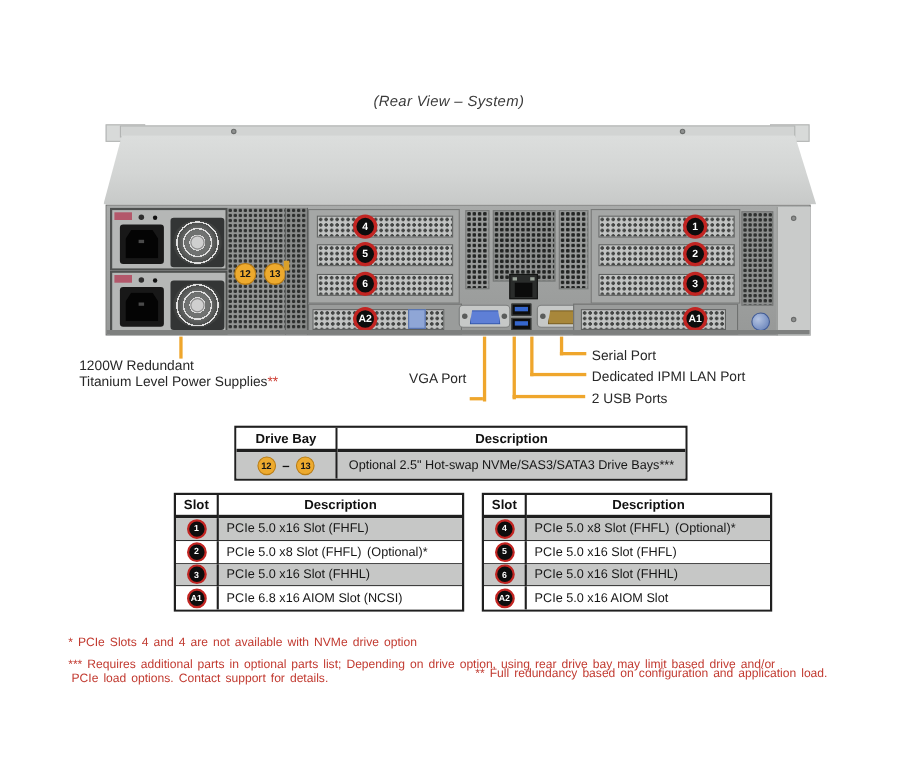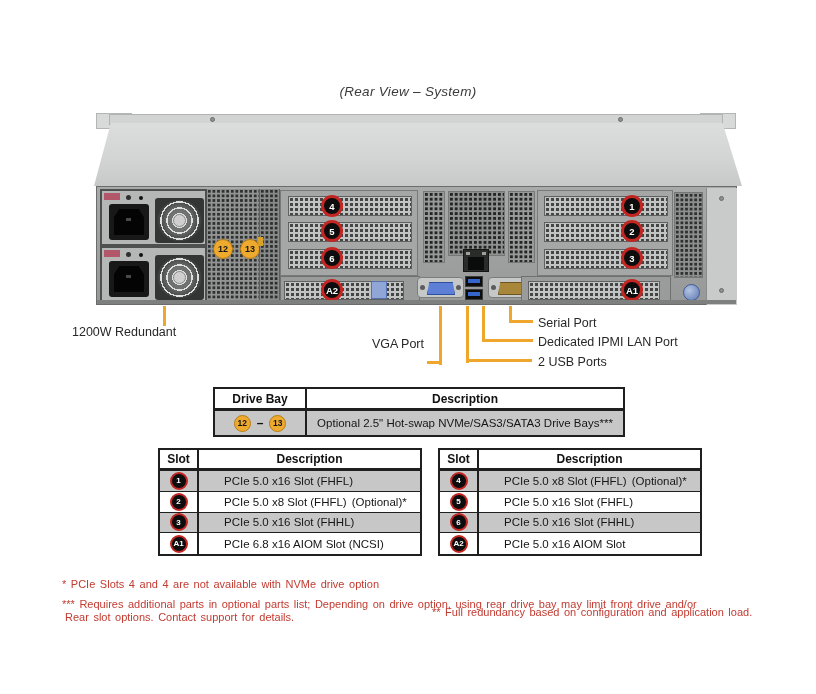--- a/index.html
+++ b/index.html
@@ -91,21 +91,21 @@
   .tbl { position:absolute; display:grid; border:2px solid #1f1f1f; background:#fff; }
   .cell { display:flex; align-items:center; overflow:hidden; }
   .cell.center { justify-content:center; }
   .cell.hdr { background:#fff; font-weight:bold; font-size:12px; color:#111;
     border-bottom:3px solid #1f1f1f; justify-content:center; }
   .cell.colsep { border-right:2px solid #1f1f1f; }
   .cell.rowsep { border-bottom:1.5px solid #1f1f1f; }
   .cell.gray { background:#c6c7c6; }
   .cell.white { background:#fff; }
   .desc-text { font-size:11.5px; color:#161616; }
-  .desc-pad { padding-left:25px; }
+  .desc-pad { padding-left:7px; }
   .desc-pad .red { margin-left:5px; }
   .bay-dash { font-weight:bold; font-size:12px; color:#111; margin:0 6px; }
 
   
   .fn { position:absolute; font-size:11px; color:#c23b31; word-spacing:1.5px; white-space:nowrap; }
 </style>
 </head>
 <body>
 
 <div class="scene">
@@ -233,20 +233,21 @@
   <div class="cline" style="left:427px; top:361px; width:12px; height:3px;"></div>
   <div class="cline" style="left:466px; top:306px; width:3px; height:57px;"></div>
   <div class="cline" style="left:466px; top:359px; width:66px; height:3px;"></div>
   <div class="cline" style="left:482px; top:306px; width:3px; height:36px;"></div>
   <div class="cline" style="left:482px; top:339px; width:51px; height:3px;"></div>
   <div class="cline" style="left:509px; top:306px; width:3px; height:17px;"></div>
   <div class="cline" style="left:509px; top:320px; width:24px; height:3px;"></div>
 
   <div class="lbl" style="left:60px; top:325px; line-height:15px;margin-left:12px;">
     <div>1200W Redundant</div>
+    <div><span>Titanium Level Power Supplies</span><span class="red">**</span></div>
   </div>
   <div class="lbl" style="left:340px; top:337px; width:84px; text-align:right;">VGA Port</div>
   <div class="lbl" style="left:538px; top:316px;">Serial Port</div>
   <div class="lbl" style="left:538px; top:335px;">Dedicated IPMI LAN Port</div>
   <div class="lbl" style="left:538px; top:355px;">2 USB Ports</div>
 
   <div class="tbl" style="left:213px; top:387px; width:412px; grid-template-columns:92px 1fr; grid-template-rows:22px 24px;">
     <div class="cell hdr colsep">Drive Bay</div>
     <div class="cell hdr">Description</div>
     <div class="cell gray colsep center">
@@ -323,16 +324,16 @@
     <div class="cell white colsep center">
       <span class="badge-slot table-size">A2</span>
       </div>
     <div class="cell white desc-pad">
       <span class="desc-text">PCIe 5.0 x16 AIOM Slot</span>
       </div>
   </div>
 
   <div class="fn" style="left:62px; top:578px;">* PCIe Slots 4 and 4 are not available with NVMe drive option</div>
   <div class="fn" style="left:432px; top:606px;">** Full redundancy based on configuration and application load.</div>
-  <div class="fn" style="left:62px; top:598px;">*** Requires additional parts in optional parts list; Depending on drive option, using rear drive bay may limit front drive and/or</div>
-  <div class="fn" style="left:65px; top:611px;">Rear slot options. Contact support for details.</div>
+  <div class="fn" style="left:62px; top:598px;">*** Requires additional parts in optional parts list; Depending on drive option, using rear drive bay may limit based drive and/or</div>
+  <div class="fn" style="left:65px; top:611px;">PCIe load options. Contact support for details.</div>
 
 </div>
 
 </body></html>

